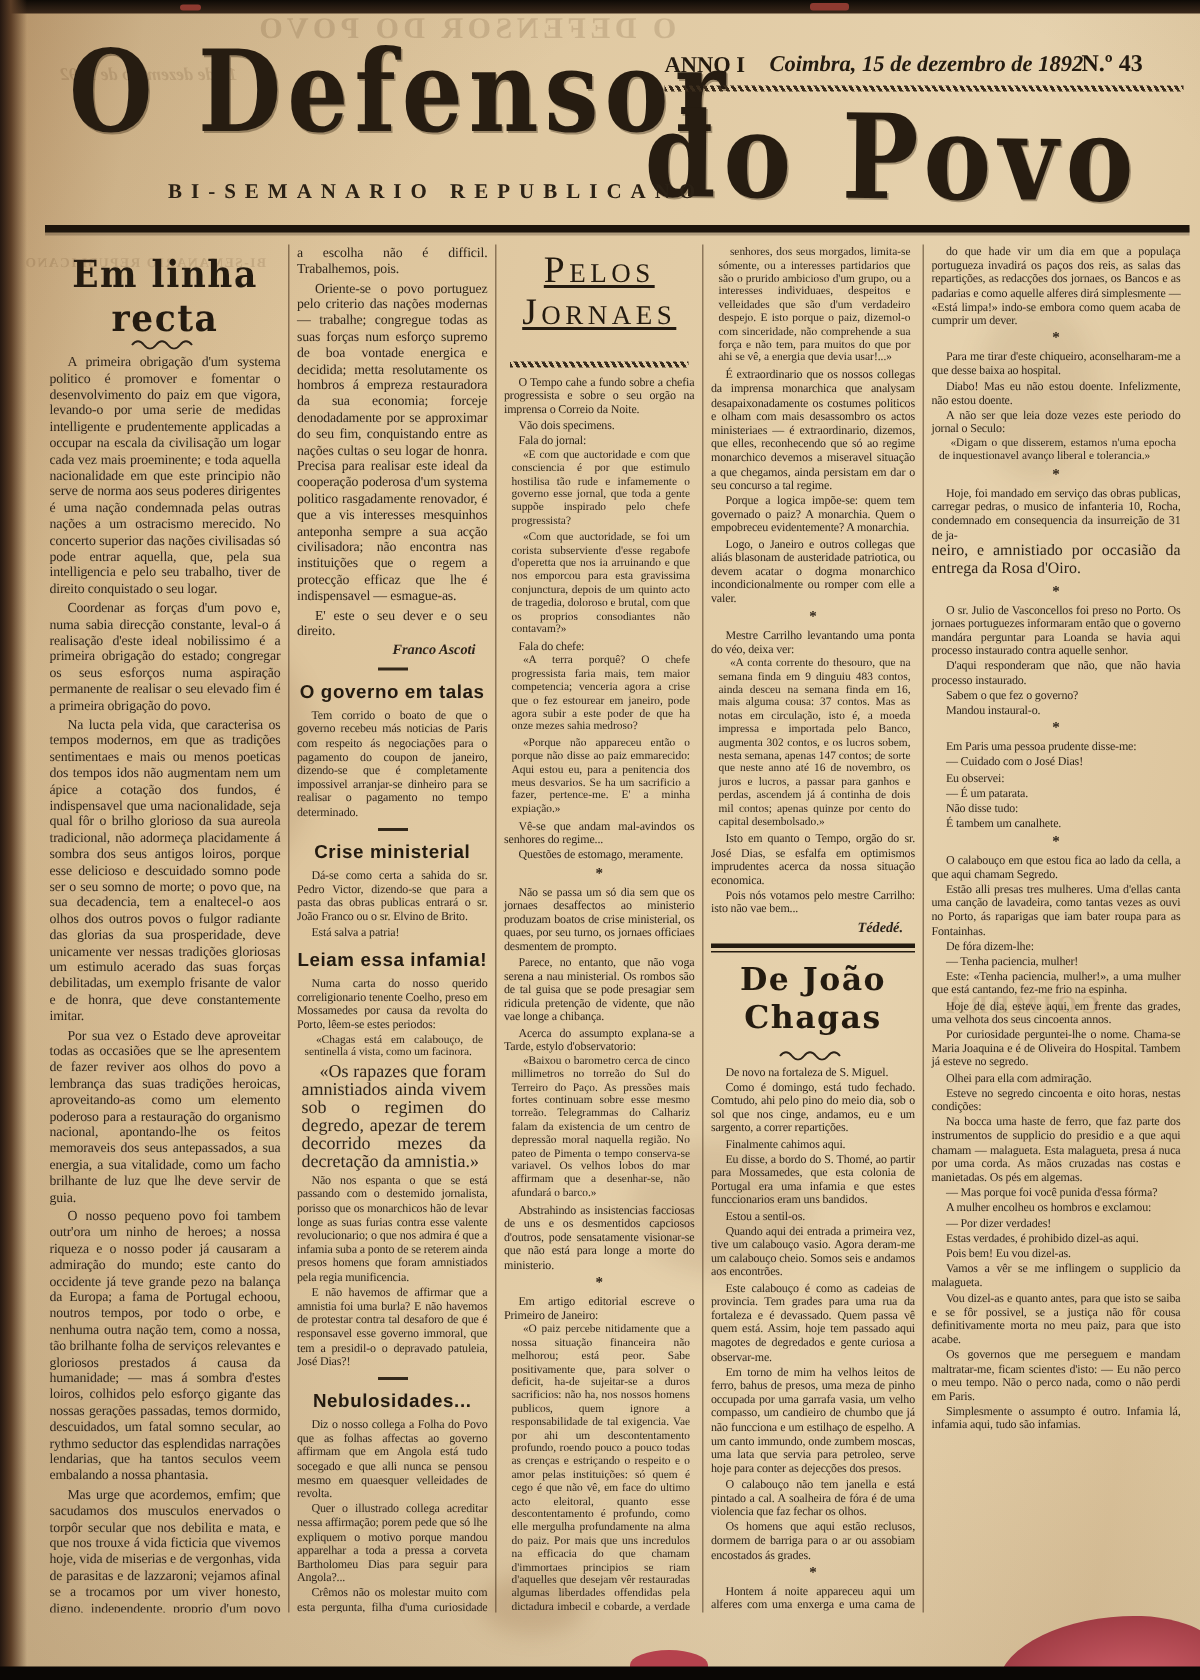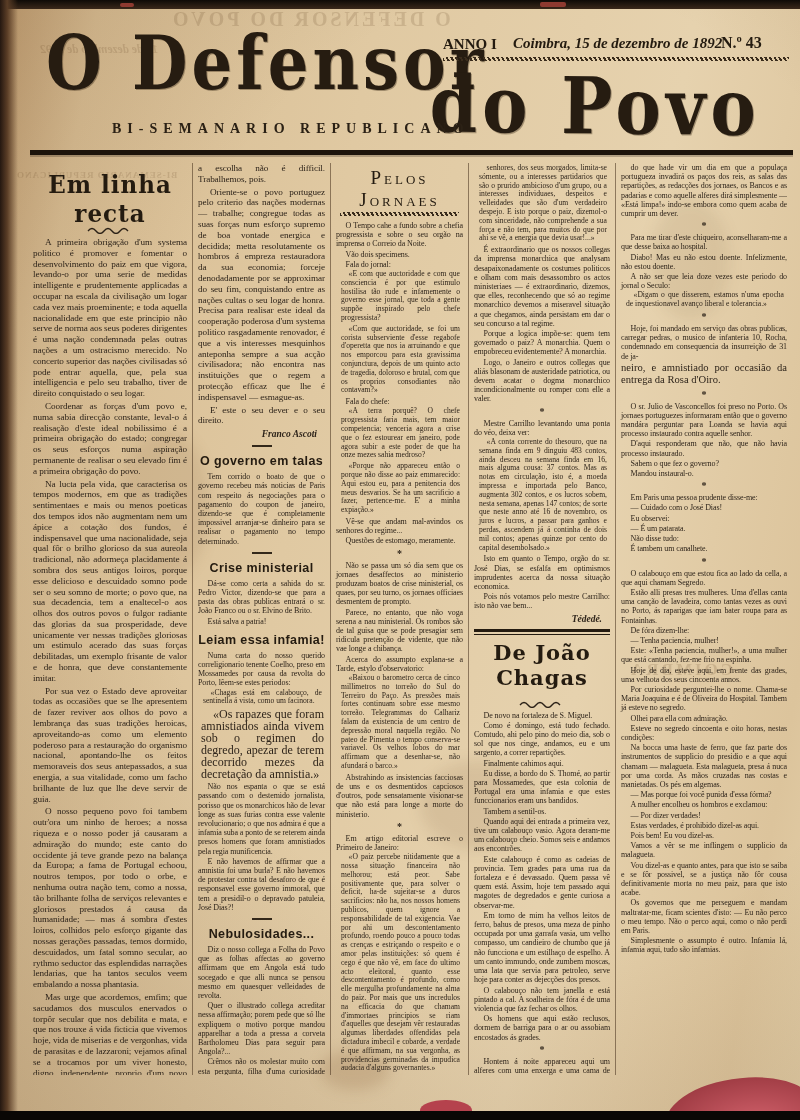--- a/index.html
+++ b/index.html
@@ -38,21 +38,21 @@
         filter:blur(.5px);white-space:nowrap;pointer-events:none;font-family:"Liberation Serif",serif;}
 
   
   #cols{position:absolute;left:28px;top:163px;width:764px;height:912px;display:flex;}
   .col{box-sizing:border-box;padding:0 5px;overflow:hidden;height:100%;}
   .col.rule{border-right:1px solid rgba(70,48,28,.55);}
   .c1{width:165px;} .c2{width:138px;} .c3{width:138px;} .c4{width:147px;} .c5{width:176px;}
 
   .h1{font-family:"DejaVu Serif","Liberation Serif",serif;font-size:23px;font-weight:bold;text-align:center;
       letter-spacing:1px;margin:8px 0 1px;color:#241b10;transform:scaleY(1.08);}
-  .h2{font-size:19px;text-align:center;font-variant:small-caps;letter-spacing:3px;margin:4px 0 1px;color:#241b10;}
+  .h2{font-size:25px;text-align:center;font-variant:small-caps;letter-spacing:3px;margin:4px 0 18px;color:#241b10;text-decoration:underline;}
   .h2b{font-family:"DejaVu Serif","Liberation Serif",serif;font-size:21px;font-weight:bold;text-align:center;
       letter-spacing:1px;margin:5px 0 10px;color:#241b10;}
   .h3{font-family:"Liberation Sans",sans-serif;font-size:12.5px;font-weight:bold;text-align:center;
       margin:7px 0 4px;color:#241b10;letter-spacing:.4px;}
   .lead{font-size:9.2px;line-height:10.8px;text-align:justify;text-indent:1.3em;margin:0 0 2px;letter-spacing:-.1px;}
   .noind{text-indent:0;}
   .p{font-size:8px;line-height:9.2px;text-align:justify;text-indent:1.2em;margin:0 0 1px;letter-spacing:-.1px;}
   .q{font-size:7.6px;line-height:8.8px;text-align:justify;text-indent:1em;margin:1px 3px 2px 5px;}
   .qbig{font-size:12px;line-height:12px;text-align:justify;text-indent:1em;margin:1px 1px 2px 3px;}
   .pbig{font-size:10.6px;line-height:12.4px;text-align:justify;margin:0 0 1px;}
@@ -163,21 +163,21 @@
         <div class="sig">Tédedé.</div>
         <div class="hr2"></div>
         <div class="h2b">De João Chagas</div>
         <div class="flourish"><svg width="46" height="7" viewBox="0 0 46 7">
             <path d="M1 4 q4 -5 8 0 t8 0 t8 0 t8 0 t8 0" fill="none" stroke="#2b2117" stroke-width="1.3"></path>
           </svg></div>
         <div class="p">De novo na fortaleza de S. Miguel.</div>
         <div class="p">Como é domingo, está tudo fechado. Comtudo, ahi pelo pino do meio dia, sob o sol que nos cinge, andamos, eu e um sargento, a correr repartições.</div>
         <div class="p">Finalmente cahimos aqui.</div>
         <div class="p">Eu disse, a bordo do S. Thomé, ao partir para Mossamedes, que esta colonia de Portugal era uma infamia e que estes funccionarios eram uns bandidos.</div>
-        <div class="p">Tambem a sentil-os.</div>
+        <div class="p">Estou a sentil-os.</div>
         <div class="p">Quando aqui dei entrada a primeira vez, tive um calabouço vasio. Agora deram-me um calabouço cheio. Somos seis e andamos aos encontrões.</div>
         <div class="p">Este calabouço é como as cadeias de provincia. Tem grades para uma rua da fortaleza e é devassado. Quem passa vê quem está. Assim, hoje tem passado aqui magotes de degredados e gente curiosa a observar-me.</div>
         <div class="p">Em torno de mim ha velhos leitos de ferro, bahus de presos, uma meza de pinho occupada por uma garrafa vasia, um velho compasso, um candieiro de chumbo que já não funcciona e um estilhaço de espelho. A um canto immundo, onde zumbem moscas, uma lata que servia para petroleo, serve hoje para conter as dejecções dos presos.</div>
         <div class="p">O calabouço não tem janella e está pintado a cal. A soalheira de fóra é de uma violencia que faz fechar os olhos.</div>
         <div class="p">Os homens que aqui estão reclusos, dormem de barriga para o ar ou assobiam encostados ás grades.</div>
         <div class="star">*</div>
         <div class="p">Hontem á noite appareceu aqui um alferes com uma enxerga e uma cama de ferro. Disse-me — «Está limpa» e foi-se embora.</div>
       </section>
     <section class="col c5">
         <div class="p noind">do que hade vir um dia em que a populaça portugueza invadirá os paços dos reis, as salas das repartições, as redacções dos jornaes, os Bancos e as padarias e como aquelle alferes dirá simplesmente — «Está limpa!» indo-se embora como quem acaba de cumprir um dever.</div>
@@ -212,21 +212,21 @@
         <div class="p">Olhei para ella com admiração.</div>
         <div class="p">Esteve no segredo cincoenta e oito horas, nestas condições:</div>
         <div class="p">Na bocca uma haste de ferro, que faz parte dos instrumentos de supplicio do presidio e a que aqui chamam — malagueta. Esta malagueta, presa á nuca por uma corda. As mãos cruzadas nas costas e manietadas. Os pés em algemas.</div>
         <div class="p">— Mas porque foi você punida d'essa fórma?</div>
         <div class="p">A mulher encolheu os hombros e exclamou:</div>
         <div class="p">— Por dizer verdades!</div>
         <div class="p">Estas verdades, é prohibido dizel-as aqui.</div>
         <div class="p">Pois bem! Eu vou dizel-as.</div>
         <div class="p">Vamos a vêr se me inflingem o supplicio da malagueta.</div>
         <div class="p">Vou dizel-as e quanto antes, para que isto se saiba e se fôr possivel, se a justiça não fôr cousa definitivamente morta no meu paiz, para que isto acabe.</div>
-        <div class="p">Os governos que me perseguem e mandam maltratar-me, ficam scientes d'isto: — Eu não perco o meu tempo. Não o perco aqui, como o não perdi em Paris.</div>
+        <div class="p">Os governos que me perseguem e mandam maltratar-me, ficam scientes d'isto: — Eu não perco o meu tempo. Não o perco nada, como o não perdi em Paris.</div>
         <div class="p">Simplesmente o assumpto é outro. Infamia lá, infamia aqui, tudo são infamias.</div>
       </section>
   </main>
 
   <div class="band-top"></div>
   <div class="red-speck" style="left:540px;top:2px;width:26px;height:5px;"></div>
   <div class="red-speck" style="left:120px;top:3px;width:14px;height:4px;"></div>
   <div class="band-left"></div>
   <div class="red-edge"></div>
   <div class="red-blob"></div>

